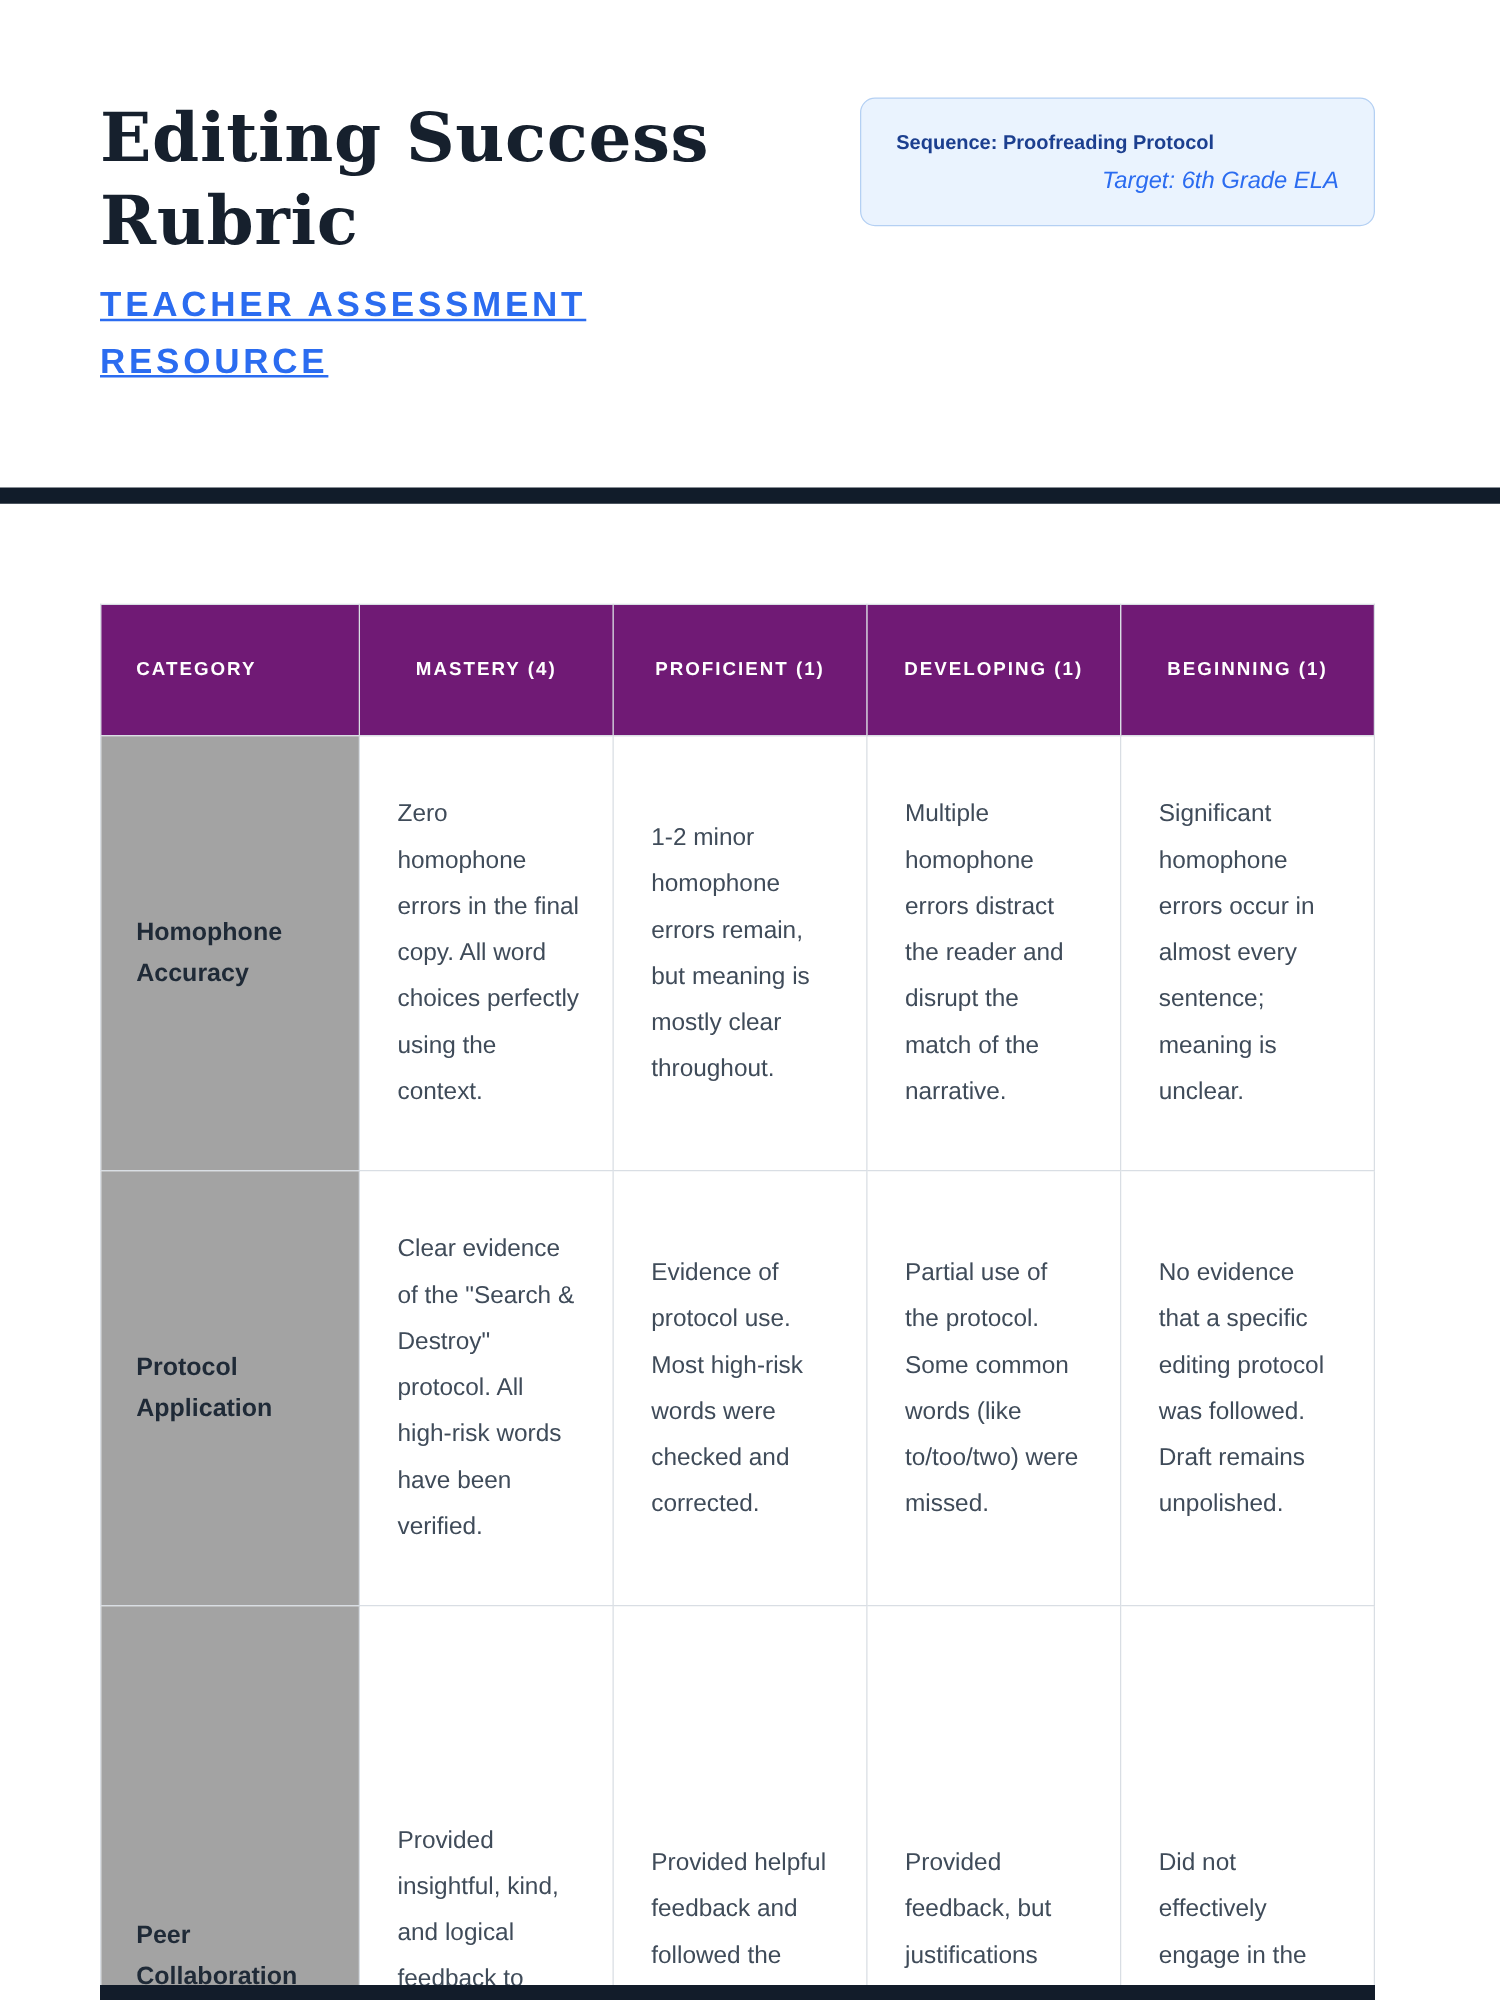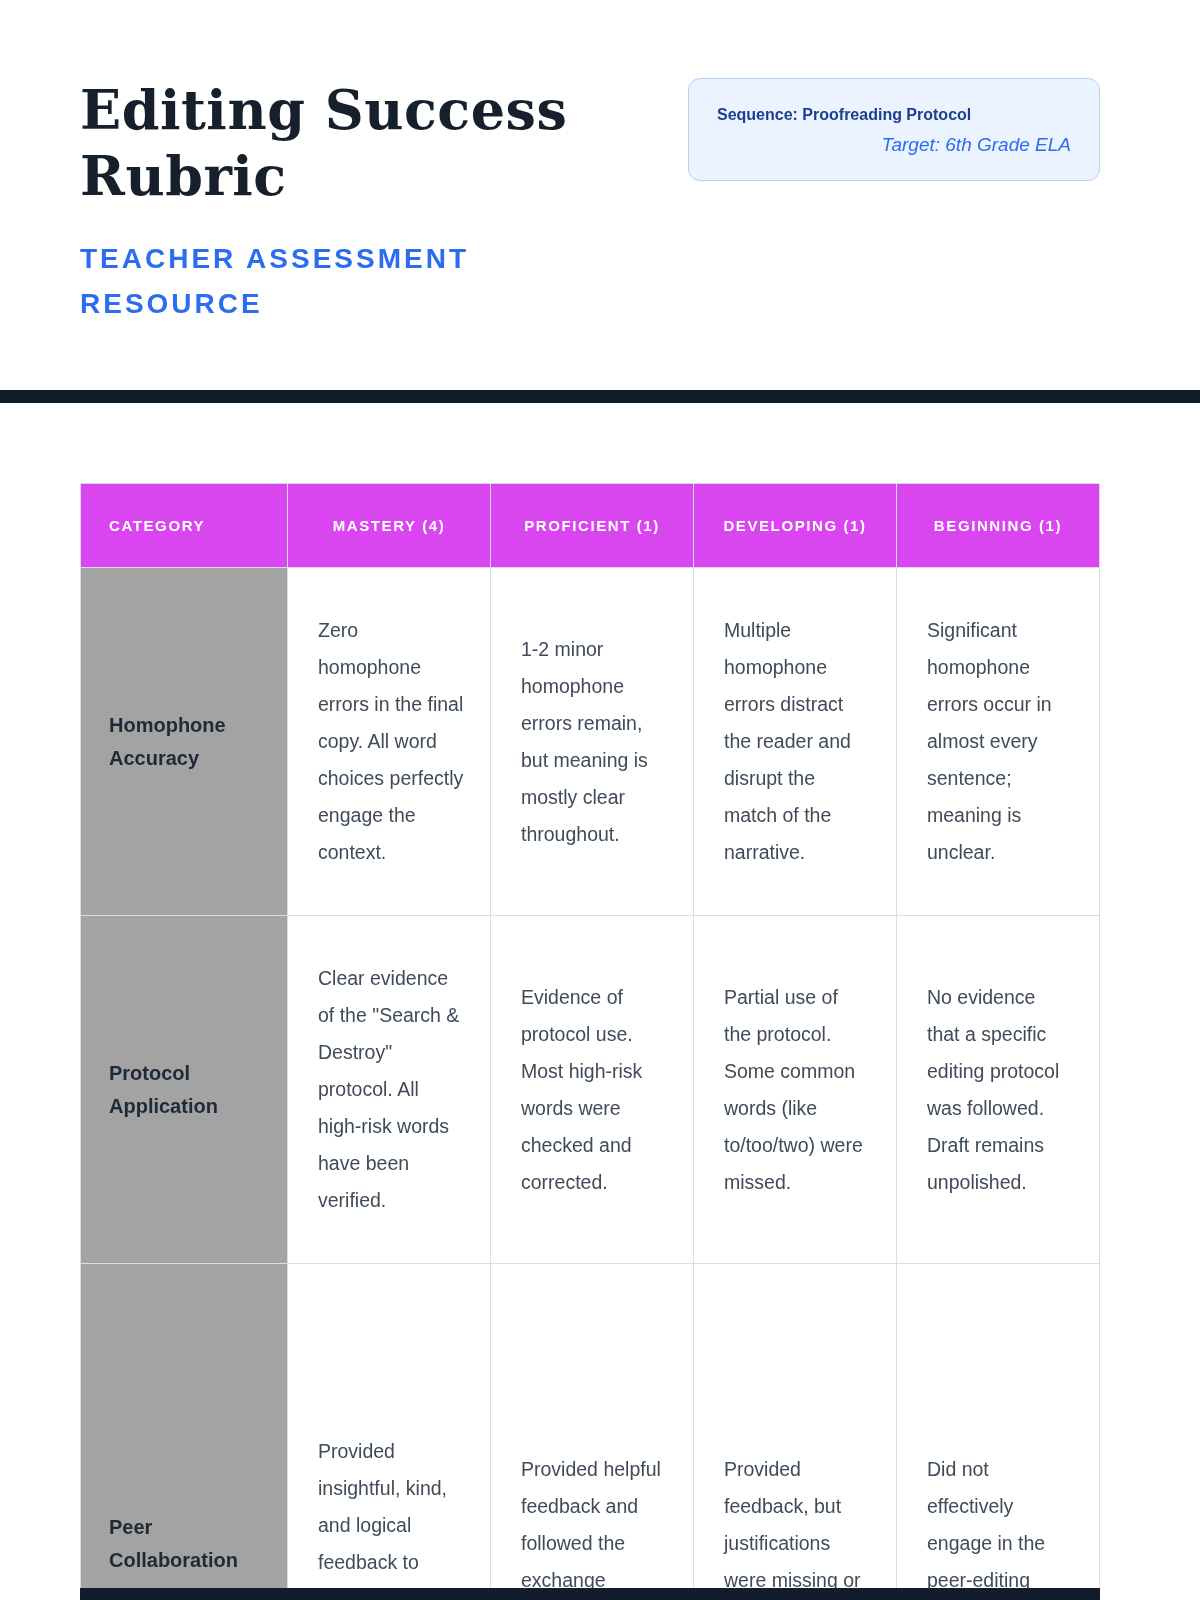--- a/index.html
+++ b/index.html
@@ -25,27 +25,28 @@
   .title-block { max-width: 560px; }
   h1.page-title {
     font-family: "DejaVu Serif", "Liberation Serif", serif;
     font-weight: 700;
     font-size: 54px;
     line-height: 1.22;
     color: #16202d;
     letter-spacing: 0.5px;
   }
   .page-subtitle {
-    margin-top: 26px;
+    margin-top: 11px;
     max-width: 470px;
     font-size: 28px;
     font-weight: 700;
     letter-spacing: 3px;
     line-height: 1.62;
     color: #2b6cf0;
+    text-decoration: underline;
   }
   .info-box {
     width: 412px;
     background: #eaf3fe;
     border: 1.5px solid #b4d0f3;
     border-radius: 12px;
     padding: 24px 28px;
   }
   .info-sequence {
     font-size: 16px;
@@ -78,24 +79,24 @@
   }
   table.rubric col.c-category { width: 207px; }
   table.rubric col.c-level    { width: 203px; }
 
   table.rubric th, table.rubric td {
     border: 1px solid #d9dee4;
     vertical-align: middle;
   }
 
   thead th {
-    background: #d946ef;
+    background: #701a75;
     border-color: #3a4452;
     color: #ffffff;
-    height: 84px;
+    height: 105px;
     font-size: 15px;
     font-weight: 700;
     letter-spacing: 1.6px;
     text-align: center;
     padding: 10px 18px;
     line-height: 1.7;
   }
   thead th.first {
     text-align: left;
     padding-left: 28px;
@@ -159,21 +160,21 @@
       <th class="first">CATEGORY</th>
       <th>MASTERY (4)</th>
       <th>PROFICIENT (1)</th>
       <th>DEVELOPING (1)</th>
       <th>BEGINNING (1)</th>
     </tr>
   </thead>
   <tbody>
     <tr>
       <td class="category">Homophone Accuracy</td>
-      <td class="level-cell">Zero homophone errors in the final copy. All word choices perfectly engage the context.</td>
+      <td class="level-cell">Zero homophone errors in the final copy. All word choices perfectly using the context.</td>
       <td class="level-cell">1-2 minor homophone errors remain, but meaning is mostly clear throughout.</td>
       <td class="level-cell">Multiple homophone errors distract the reader and disrupt the match of the narrative.</td>
       <td class="level-cell">Significant homophone errors occur in almost every sentence; meaning is unclear.</td>
     </tr>
     <tr>
       <td class="category">Protocol Application</td>
       <td class="level-cell">Clear evidence of the "Search &amp; Destroy" protocol. All high-risk words have been verified.</td>
       <td class="level-cell">Evidence of protocol use. Most high-risk words were checked and corrected.</td>
       <td class="level-cell">Partial use of the protocol. Some common words (like to/too/two) were missed.</td>
       <td class="level-cell">No evidence that a specific editing protocol was followed. Draft remains unpolished.</td>

